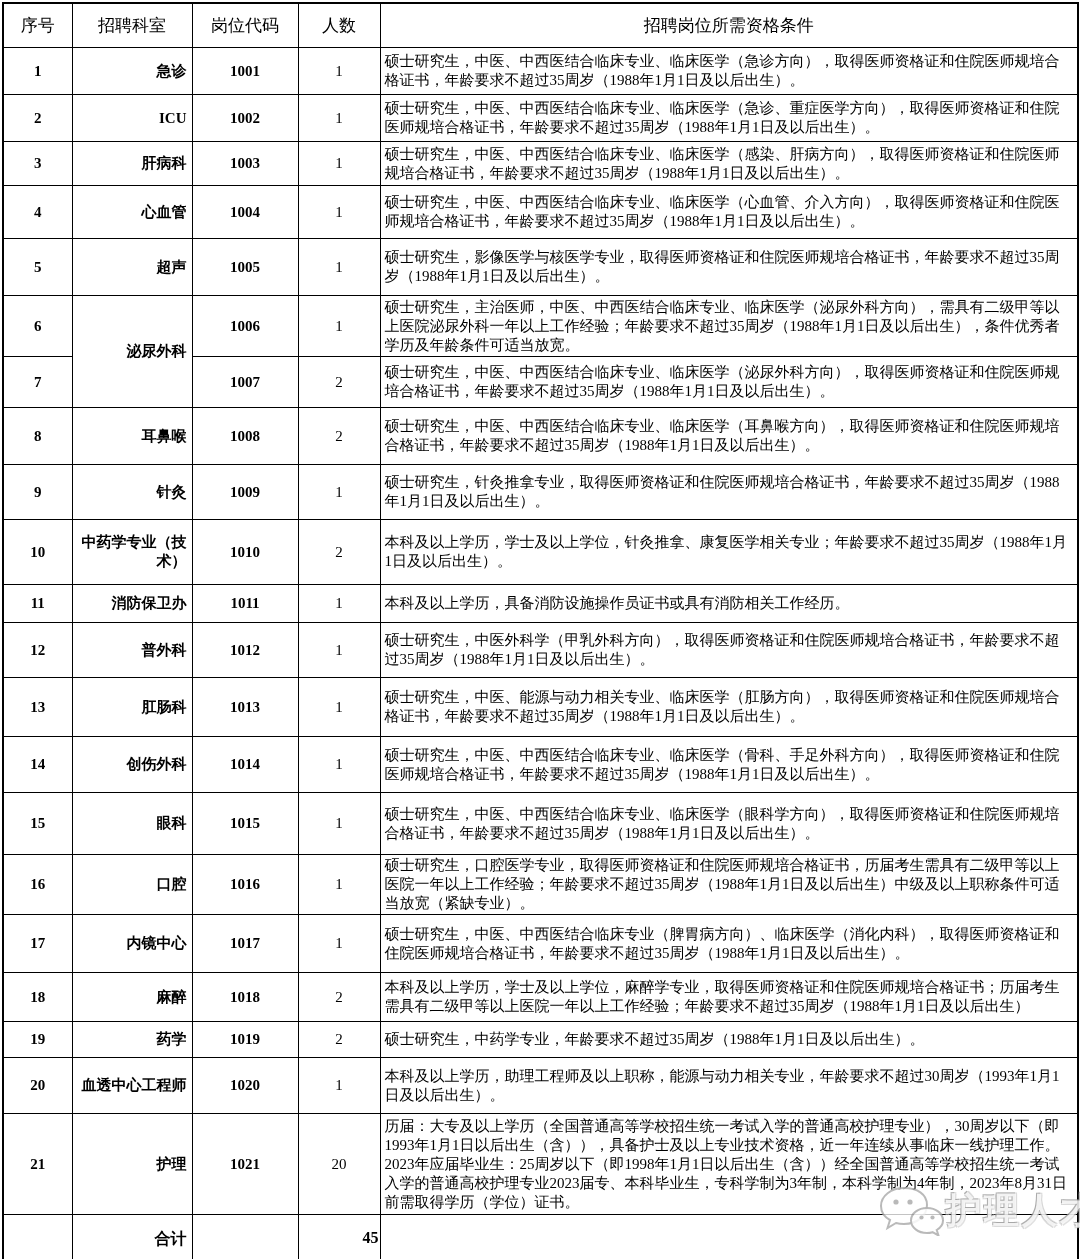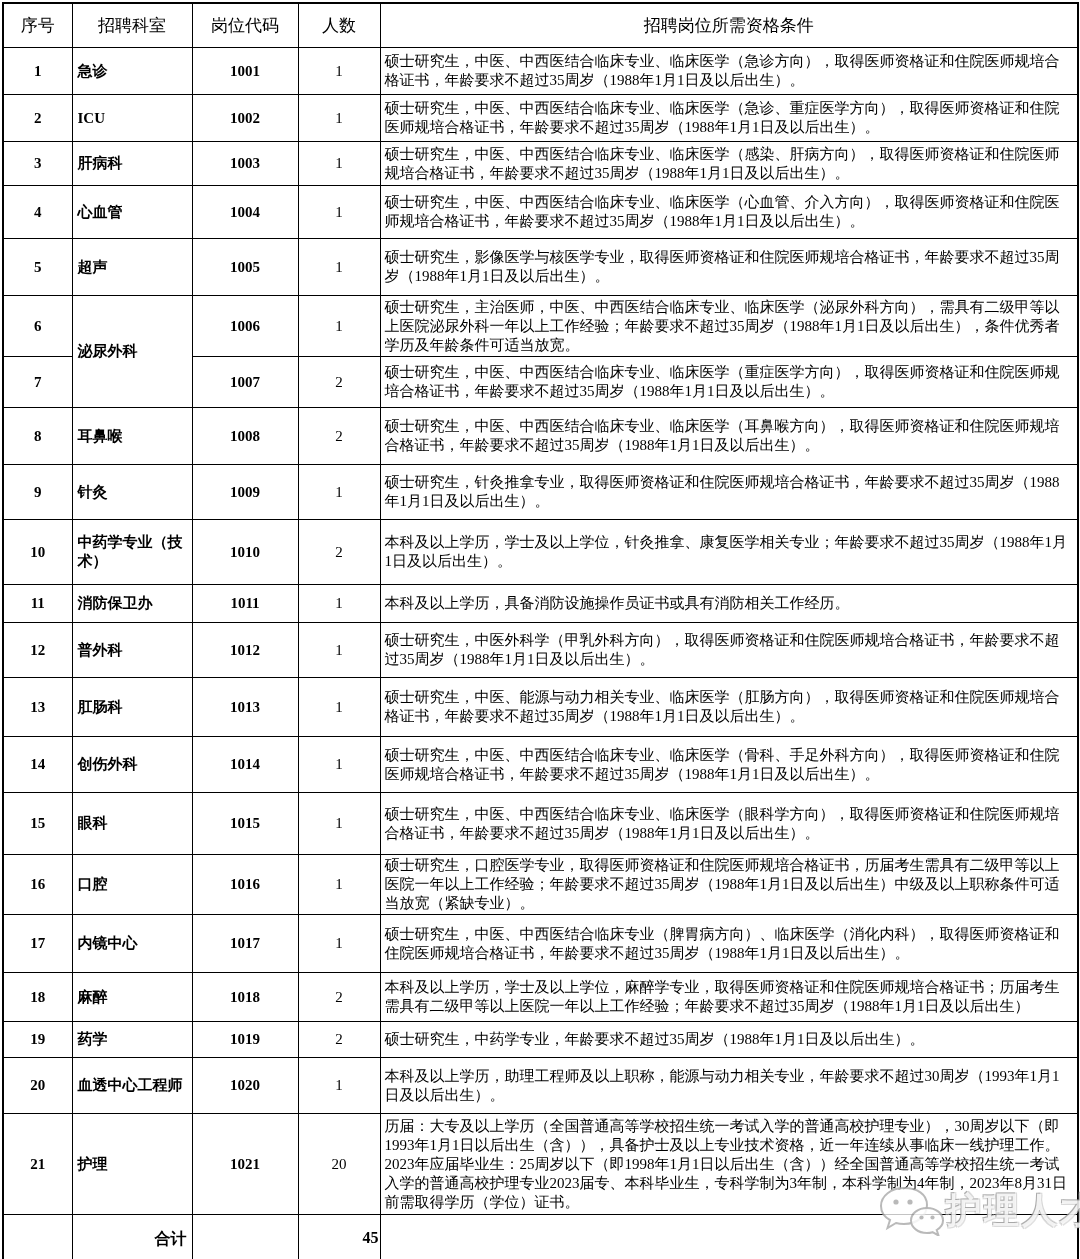--- a/index.html
+++ b/index.html
@@ -38,21 +38,21 @@
     padding: 0 2px;
   }
   td.c-no {
     font-size: 15px;
     font-weight: bold;
     text-align: center;
   }
   td.c-dept {
     font-size: 15px;
     font-weight: bold;
-    text-align: left;
+    text-align: right;
     padding: 0 5px;
     line-height: 19px;
   }
   td.c-code {
     font-size: 15px;
     font-weight: bold;
     text-align: center;
   }
   td.c-count {
     font-size: 15px;
@@ -159,21 +159,21 @@
           <td class="c-no">6</td>
           <td class="c-dept" rowspan="2">泌尿外科</td>
           <td class="c-code">1006</td>
           <td class="c-count">1</td>
           <td class="c-req">硕士研究生，主治医师，中医、中西医结合临床专业、临床医学（泌尿外科方向），需具有二级甲等以上医院泌尿外科一年以上工作经验；年龄要求不超过35周岁（1988年1月1日及以后出生），条件优秀者学历及年龄条件可适当放宽。</td>
         </tr>
         <tr style="height: 51px;">
           <td class="c-no">7</td>
           <td class="c-code">1007</td>
           <td class="c-count">2</td>
-          <td class="c-req">硕士研究生，中医、中西医结合临床专业、临床医学（重症医学方向），取得医师资格证和住院医师规培合格证书，年龄要求不超过35周岁（1988年1月1日及以后出生）。</td>
+          <td class="c-req">硕士研究生，中医、中西医结合临床专业、临床医学（泌尿外科方向），取得医师资格证和住院医师规培合格证书，年龄要求不超过35周岁（1988年1月1日及以后出生）。</td>
         </tr>
         <tr style="height: 57px;">
           <td class="c-no">8</td>
           <td class="c-dept">耳鼻喉</td>
           <td class="c-code">1008</td>
           <td class="c-count">2</td>
           <td class="c-req">硕士研究生，中医、中西医结合临床专业、临床医学（耳鼻喉方向），取得医师资格证和住院医师规培合格证书，年龄要求不超过35周岁（1988年1月1日及以后出生）。</td>
         </tr>
         <tr style="height: 55px;">
           <td class="c-no">9</td>

